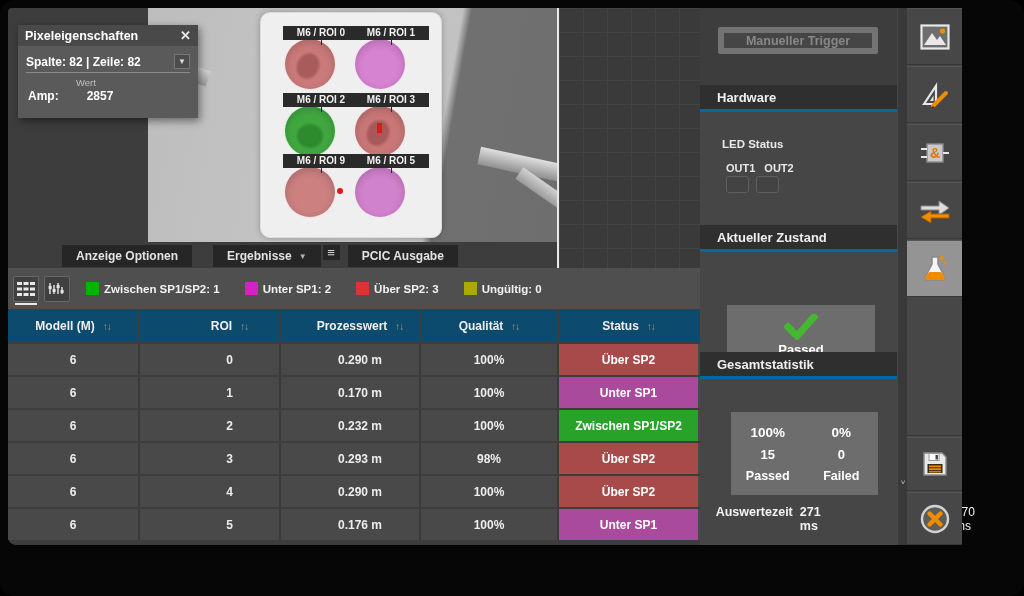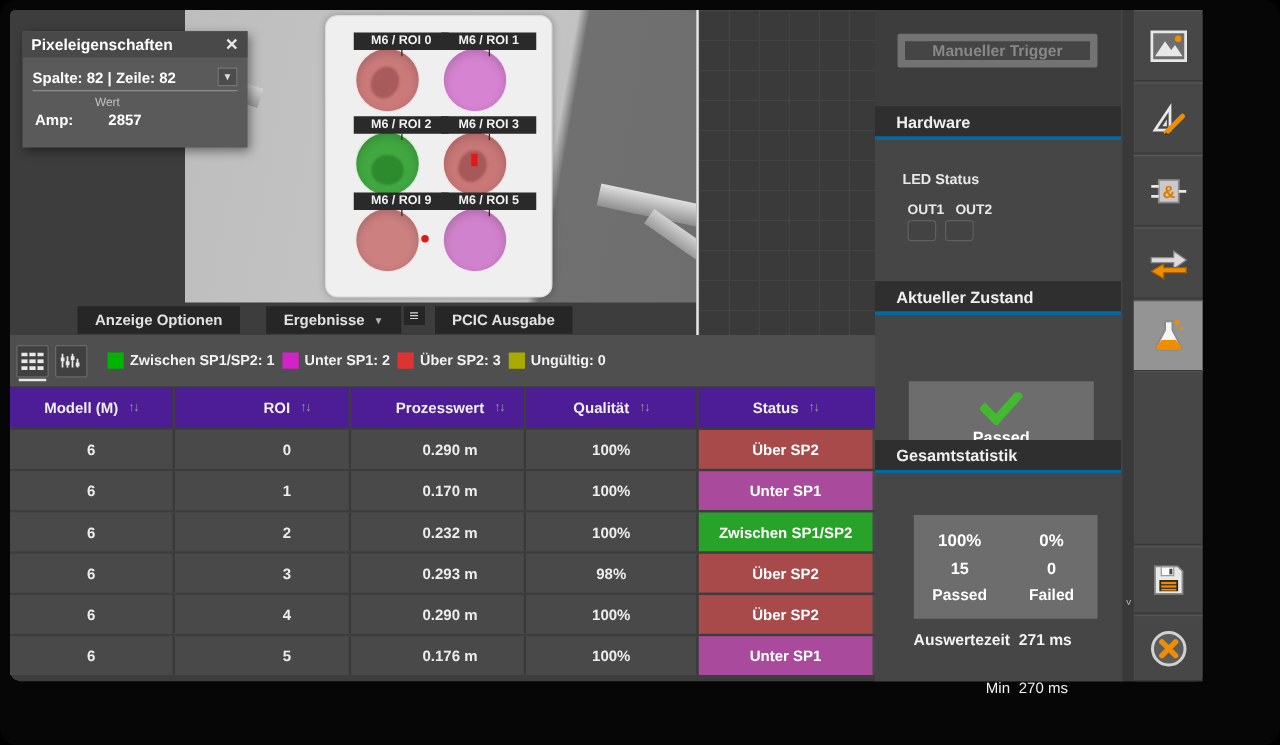--- a/index.html
+++ b/index.html
@@ -44,27 +44,27 @@
   .tab{background:#262626;color:#e2e2e2;font-size:12px;font-weight:700;padding:4px 14px;display:flex;align-items:center;gap:7px;}
   .tab .caret{font-size:8px;color:#b5b5b5;}
   .tab.t1{margin-right:21px;}
   .menu-btn{width:17px;background:#262626;color:#d5d5d5;font-size:13px;display:flex;align-items:center;justify-content:center;margin:0 8px 0 2px;}
   .tab.t3{}
 
   
   .legendbar{position:absolute;left:0;top:260px;width:692px;height:41px;background:#4f4f4f;display:flex;align-items:center;}
   .viewbtn{width:26px;height:26px;background:#404040;border:1px solid #676767;border-radius:2px;display:flex;align-items:center;justify-content:center;margin-left:5px;position:relative;}
   .viewbtn.active::after{content:"";position:absolute;left:1px;right:1px;bottom:-4px;height:2px;background:#e8e8e8;}
-  .legend-items{display:flex;align-items:center;margin-left:16px;gap:6px;}
+  .legend-items{display:flex;align-items:center;margin-left:16px;gap:25px;}
   .legend-item{display:flex;align-items:center;gap:5px;color:#f2f2f2;font-size:11.5px;font-weight:700;}
   .legend-swatch{width:13px;height:13px;}
 
   
   .table{position:absolute;left:0;top:302px;width:692px;}
-  .thead{display:flex;height:32px;background:#4c1d95;margin-bottom:2px;}
+  .thead{display:flex;height:32px;background:#0c4a6e;margin-bottom:2px;}
   .th{display:flex;align-items:center;justify-content:center;gap:8px;color:#efefef;font-size:12px;font-weight:700;border-right:2px solid #3d3d3d;}
   .th:last-child{border-right:none;}
   .sort{color:#9a9a9a;font-size:10px;letter-spacing:-1px;}
   .trow{display:flex;height:31px;margin-bottom:2px;background:#494949;}
   .td{display:flex;align-items:center;justify-content:center;color:#ededed;font-size:12px;font-weight:700;border-right:2px solid #3a3a3a;background:#494949;}
   .td:last-child{border-right:none;}
   .c1{width:132px;} .c2{width:141px;padding-left:40px;} .c3{width:140px;padding-left:20px;} .c4{width:138px;} .c5{width:139px;}
   .td.status{color:#fff;}
 
   
@@ -74,21 +74,21 @@
   .sec-body{position:absolute;left:0;width:100%;background:#464646;}
   .led-label{position:absolute;left:22px;top:26px;color:#e8e8e8;font-size:11.5px;font-weight:700;}
   .out-labels{position:absolute;left:26px;top:50px;display:flex;gap:9px;color:#e8e8e8;font-size:11px;font-weight:700;}
   .out-boxes{position:absolute;left:26px;top:64px;display:flex;gap:7px;}
   .out-box{width:23px;height:17px;border:1px solid #5f5f5f;border-radius:3px;background:#434343;}
   .state-box{position:absolute;left:27px;top:53px;width:148px;height:60px;background:#6d6d6d;display:flex;flex-direction:column;align-items:center;justify-content:center;gap:2px;}
   .state-box .txt{color:#fff;font-size:13px;font-weight:700;}
   .stats-box{position:absolute;left:31px;top:33px;width:147px;height:83px;background:#6d6d6d;display:flex;}
   .stats-col{flex:1;display:flex;flex-direction:column;align-items:center;justify-content:center;gap:7px;color:#fff;font-weight:700;}
   .stats-col .pct{font-size:13.5px;} .stats-col .cnt{font-size:13px;} .stats-col .lbl{font-size:12.5px;}
-  .evalrows{position:absolute;left:6px;top:126px;width:180px;display:flex;flex-direction:column;gap:24px;}
+  .evalrows{position:absolute;left:6px;top:126px;width:180px;display:flex;flex-direction:row;gap:24px;}
   .evalrow{display:flex;color:#f2f2f2;font-size:12px;}
   .evalrow .el{width:102px;text-align:right;}
   .evalrow .ev{margin-left:7px;}
   .evalrow.bold{font-weight:700;font-size:12.5px;}
 
   
   .scrollstrip{position:absolute;left:889px;top:0;width:10px;height:537px;background:#393939;border-left:1px solid #474747;}
   .scrollstrip .chev{position:absolute;left:0;top:470px;width:10px;text-align:center;color:#c5c5c5;font-size:8px;}
   .toolbar{position:absolute;left:899px;top:0;width:55px;height:537px;background:#474747;}
   .toolcell{position:absolute;left:0;width:55px;display:flex;align-items:center;justify-content:center;border-bottom:1px solid #383838;border-top:1px solid #565656;}

